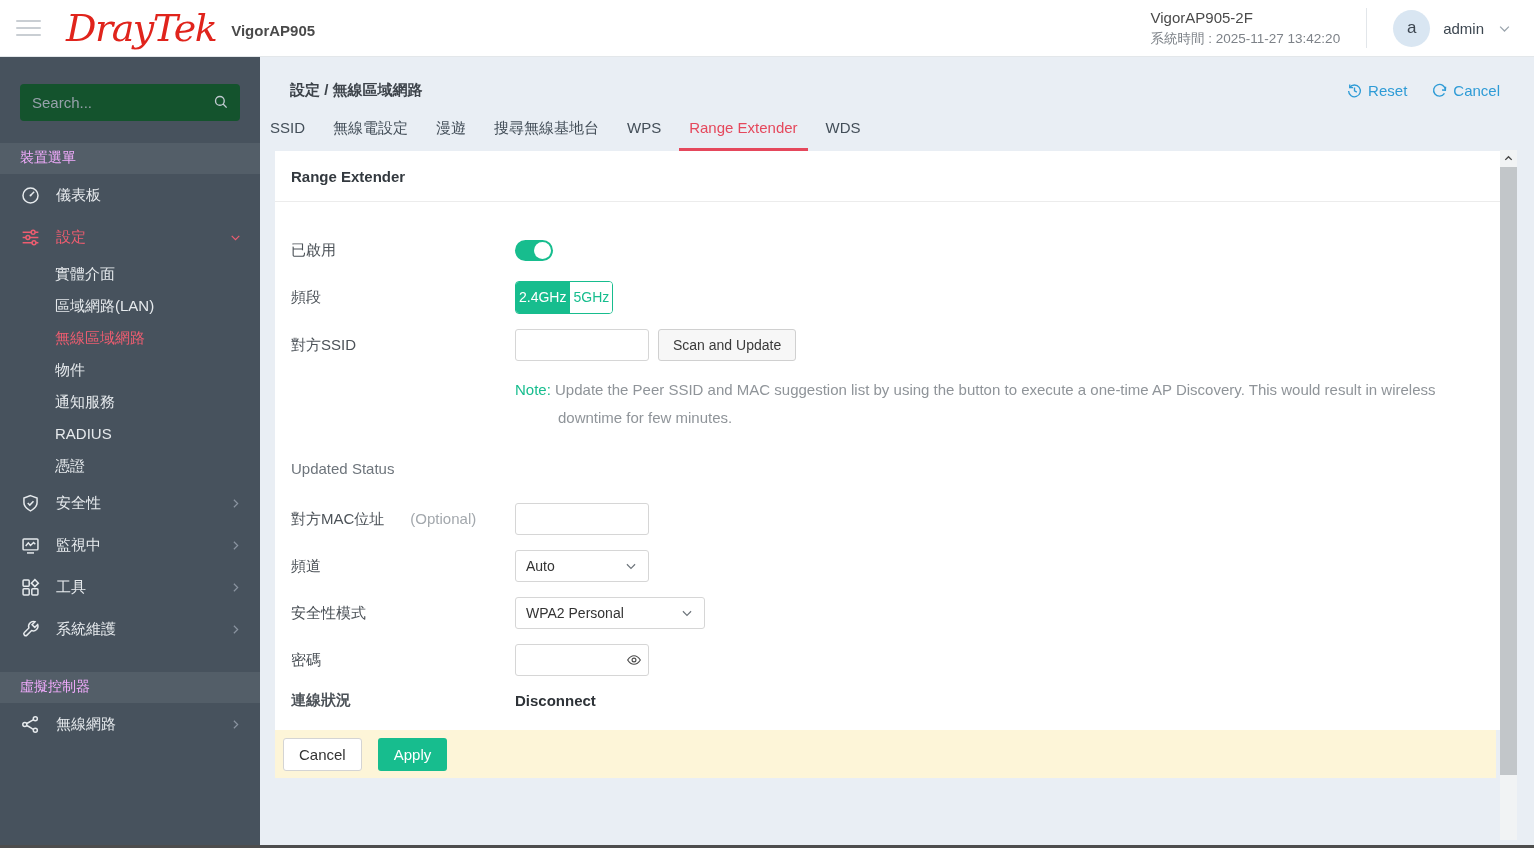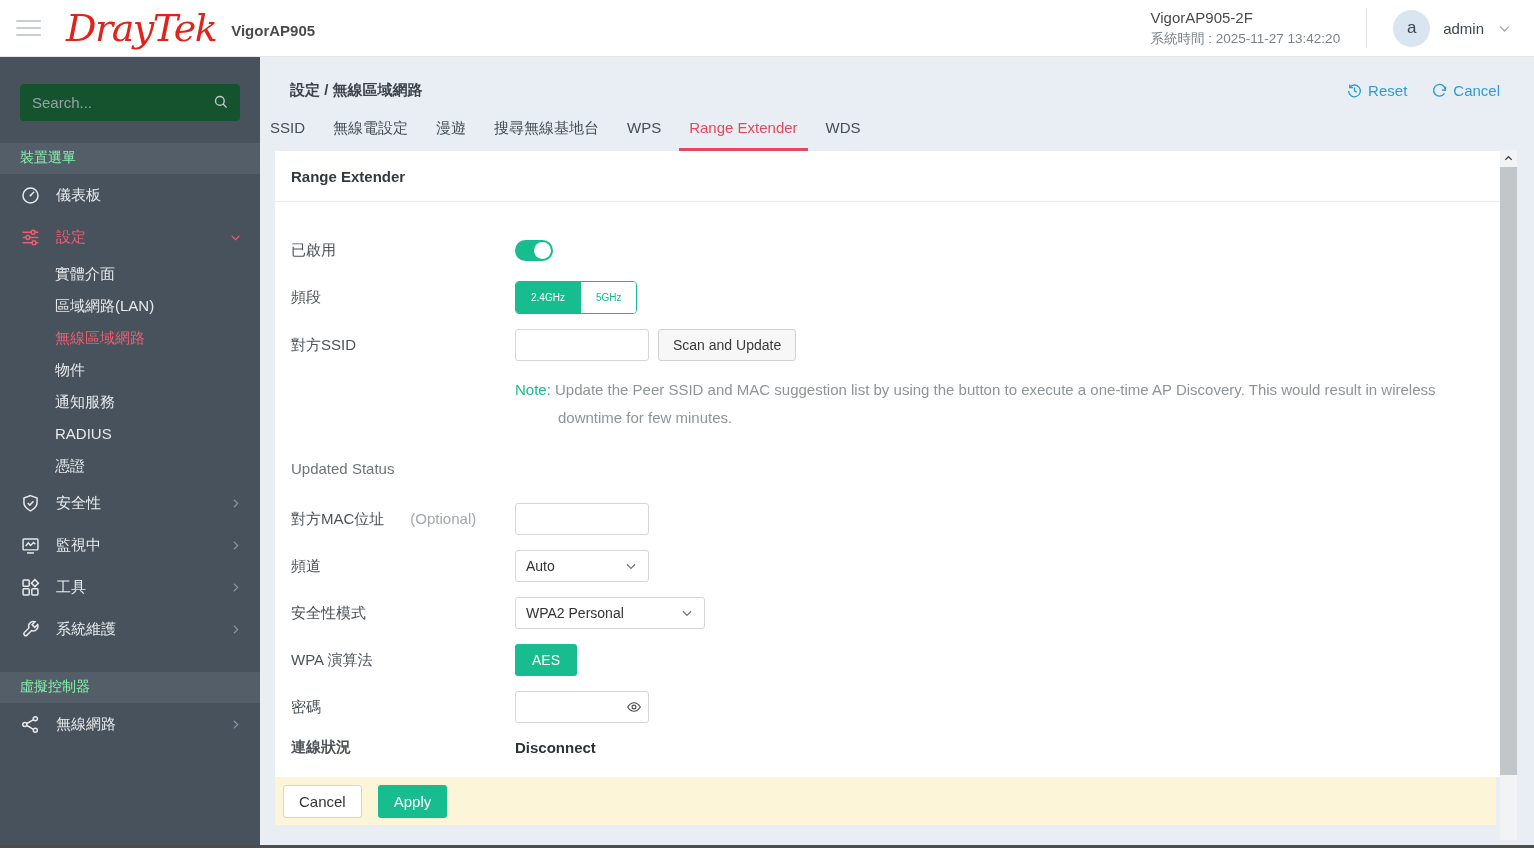--- a/index.html
+++ b/index.html
@@ -31,21 +31,21 @@
   
   .app-body { display:flex; height:788px; }
 
   
   .sidebar { width:260px; background:#47525d; flex-shrink:0; overflow:hidden; }
   .search-wrap { margin:27px 20px 22px; position:relative; }
   .search-input { width:100%; height:37px; background:#14532d; border:none; border-radius:4px;
                   padding:0 36px 0 12px; color:#dfe4e8; font-size:15px; outline:none; }
   .search-input::placeholder { color:#97a1ab; }
   .search-icon { position:absolute; right:10px; top:9px; color:#c2cad1; pointer-events:none; }
-  .section-title { background:#535e68; color:#86efac; font-size:14px; padding:6px 20px 7px; }
+  .section-title { background:#535e68; color:#f0abfc; font-size:14px; padding:6px 20px 7px; }
   .nav-item { height:42px; display:flex; align-items:center; padding:0 18px 0 20px;
               color:#e6eaed; font-size:15px; cursor:pointer; }
   .nav-icon { width:21px; height:21px; margin-right:15px; flex-shrink:0; }
   .nav-chev { margin-left:auto; color:#8a94a0; }
   .nav-item.red, .nav-item.red .nav-chev { color:#ee5d70; }
   .sub-item { height:32px; line-height:32px; padding-left:55px; color:#e6eaed; font-size:15px; cursor:pointer; }
   .sub-item.active { color:#ee5d70; }
   .section-title.second { margin-top:22px; }
 
   
@@ -65,21 +65,21 @@
   .card-body { padding:32px 24px 0 16px; }
   .frow { display:flex; align-items:center; margin-bottom:15px; min-height:32px; }
   .flabel { width:224px; font-size:15px; color:#4c5258; flex-shrink:0; }
   .optional { color:#a3a8ad;margin-left:26px; }
 
   .toggle { width:38px; height:21px; border-radius:11px; background:#17bd8e; position:relative; cursor:pointer; }
   .toggle::after { content:''; width:17px; height:17px; background:#fff; border-radius:50%;
                    position:absolute; right:2px; top:2px; }
 
   .seg { display:flex; border:1px solid #17bd8e; border-radius:4px; overflow:hidden; }
-  .seg-opt { height:31px; line-height:31px; padding:0 15px; font-size:10px; color:#17bd8e;
+  .seg-opt { height:31px; line-height:31px; padding:0 3px; font-size:14px; color:#17bd8e;
              background:#fff; cursor:pointer; }
   .seg-opt.selected { background:#17bd8e; color:#fff; }
   .seg-opt + .seg-opt { border-left:1px solid #17bd8e; }
 
   .text-input { width:134px; height:32px; border:1px solid #d6d6d6; border-radius:3px;
                 padding:0 10px; font-size:14px; color:#333; outline:none; }
   .btn-light { height:32px; margin-left:9px; padding:0 14px; background:#f7f7f7;
                border:1px solid #d0d0d0; border-radius:3px; font-size:14px; color:#3a3a3a; cursor:pointer; }
 
   .note { margin:2px 0 24px 224px; max-width:965px; font-size:15px; color:#8f9499;
@@ -363,24 +363,20 @@
           <div class="select wide">
             <span>WPA2 Personal</span>
             <span class="select-caret">
               <svg width="14" height="14" viewBox="0 0 24 24" fill="none" stroke="currentColor" stroke-width="2">
                   <polyline points="5,9 12,16 19,9"></polyline>
                 </svg>
             </span>
           </div>
         </div>
 
-        <div class="frow">
-          <div class="flabel">WPA 演算法</div>
-          <button class="btn-green">AES</button>
-        </div>
 
         <div class="frow">
           <div class="flabel">密碼</div>
           <div class="pwd-wrap">
             <input type="password" class="pwd-input" value="" style="">
             <span class="eye">
               <svg width="16" height="16" viewBox="0 0 24 24" fill="none" stroke="currentColor" stroke-width="1.7">
                   <path d="M2.5 12 C5.5 7.2 8.8 5.6 12 5.6 C15.2 5.6 18.5 7.2 21.5 12 C18.5 16.8 15.2 18.4 12 18.4 C8.8 18.4 5.5 16.8 2.5 12 Z"></path>
                   <circle cx="12" cy="12" r="2.9"></circle>
                 </svg>

